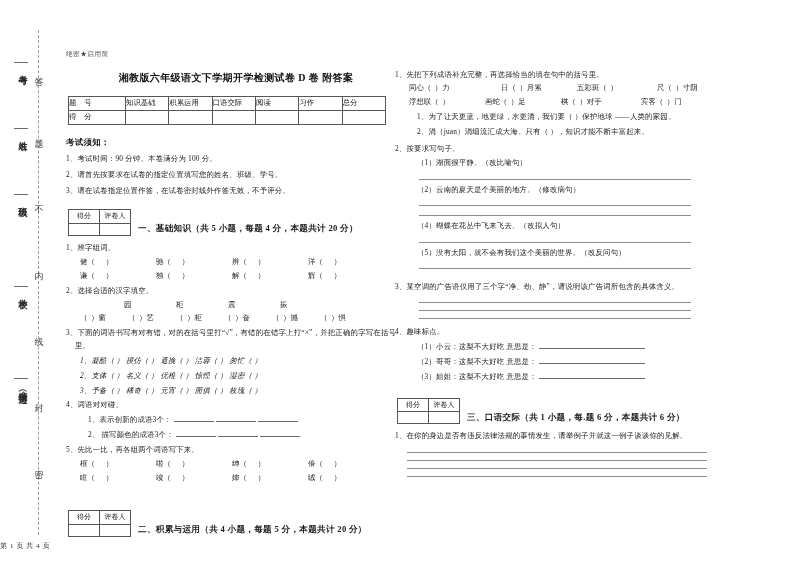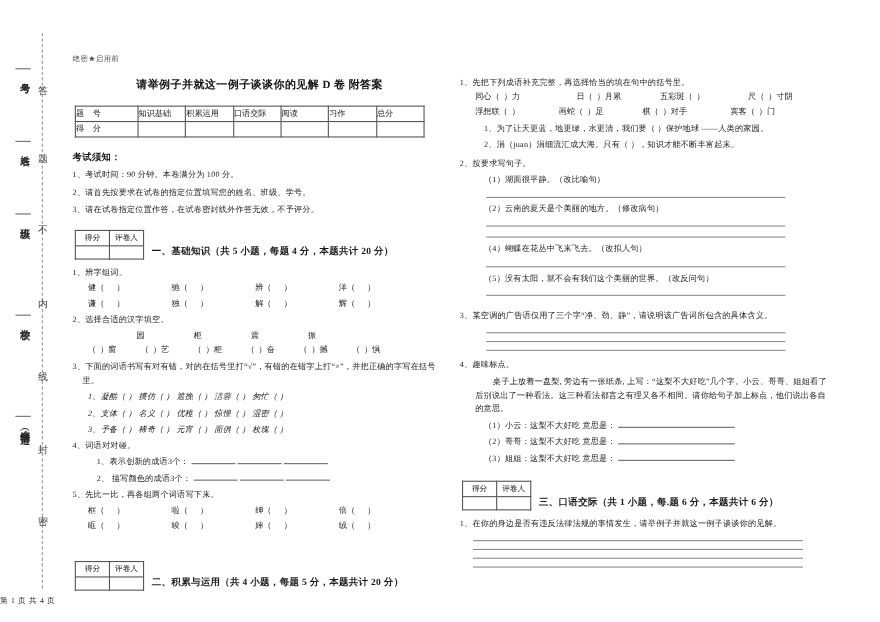--- a/index.html
+++ b/index.html
@@ -71,21 +71,21 @@
 
   
   .col {
     position: absolute;
     top: 0;
     width: 340px;
     font-size: 7.4px;
     line-height: 12.4px;
   }
   .col-left  { left: 66px; }
-  .col-right { left: 418px; }
+  .col-right { left: 395px; }
 
   .secret-line {
     margin-top: 48px;
     font-size: 6.6px;
     color: #4a4a4a;
     letter-spacing: .5px;
   }
   .paper-title {
     text-align: center;
     font-size: 10px;
@@ -235,21 +235,21 @@
     <div class="seal-vchar" style="top:264px;">内</div>
     <div class="seal-vchar" style="top:330px;">线</div>
     <div class="seal-vchar" style="top:396px;">封</div>
     <div class="seal-vchar" style="top:462px;">密</div>
   </div>
 
   <div class="col col-left">
 
     <div class="secret-line">绝密★启用前</div>
 
-    <div class="paper-title">请举例子并就这一例子谈谈你的见解 D 卷 附答案</div>
+    <div class="paper-title">湘教版六年级语文下学期开学检测试卷 D 卷 附答案</div>
 
     <table class="score-table">
       <tbody>
           <tr>
         <td class="head-label">题  号</td>
         <td>知识基础</td>
         <td>积累运用</td>
         <td>口语交际</td>
         <td>阅读</td>
         <td>习作</td>
@@ -417,21 +417,20 @@
     <div class="q q-hang" style="margin-top:12px;">
       <span>3、</span><span>某空调的广告语仅用了三个字“净、劲、静”，请说明该广告词所包含的具体含义。</span>
     </div>
     <div class="ans-line"></div>
     <div class="ans-line" style="margin-top:7px;"></div>
     <div class="ans-line" style="margin-top:7px;"></div>
 
     <div class="q q-hang" style="margin-top:7px;">
       <span>4、</span><span>趣味标点。</span>
     </div>
-    <div class="q para-indent" style="padding-left:14px;">桌子上放着一盘梨, 旁边有一张纸条, 上写：“这梨不大好吃”几个字。小云、哥哥、姐姐看了后别说出了一种看法。这三种看法都言之有理又各不相同。请你给句子加上标点，他们说出各自的意思。</div>
     <div class="q indent-2">
       <span>（1）小云：这梨不大好吃    意思是：</span>
       <span class="blank-md" style="width:106px"></span>
     </div>
     <div class="q indent-2">
       <span>（2）哥哥：这梨不大好吃    意思是：</span>
       <span class="blank-md" style="width:106px"></span>
     </div>
     <div class="q indent-2">
       <span>（3）姐姐：这梨不大好吃    意思是：</span>

